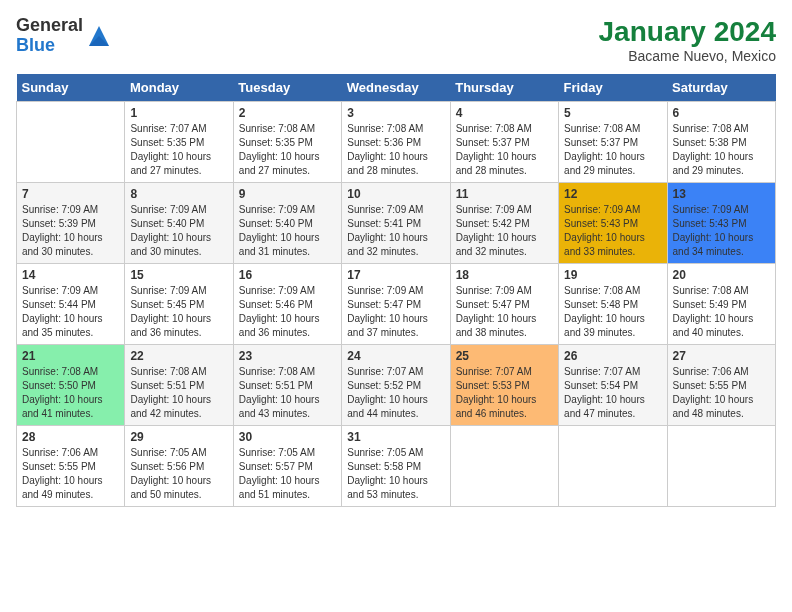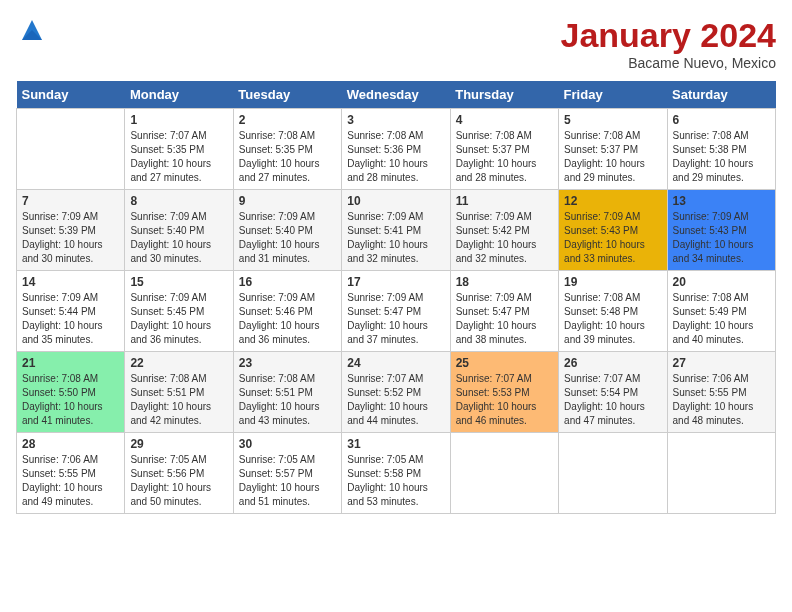--- a/index.html
+++ b/index.html
@@ -37,23 +37,23 @@
     }
     .logo-icon {
       width: 28px;
       height: 28px;
       margin-left: 2px;
     }
     .title-block {
       text-align: right;
     }
     .month-title {
-      font-size: 34px;
-      font-weight: bold;
-      color: #b91c1c;
+      font-size: 28px;
+      font-weight: bold;
+      color: #15803d;
     }
     .location {
       font-size: 14px;
       color: #444;
     }
     table {
       width: 100%;
       border-collapse: collapse;
       table-layout: fixed;
     }
@@ -92,20 +92,24 @@
     }
     td.empty {
       background-color: #fff;
     }
   </style>
 </head>
 <body>
 
 <div class="header">
   <div class="logo">
+    <div class="logo-text">
+      <span class="logo-general">General</span>
+      <span class="logo-blue">Blue</span>
+    </div>
     <svg class="logo-icon" viewBox="0 0 28 28">
       <polygon points="4,24 14,4 24,24" fill="#2277cc"></polygon>
       <polygon points="14,14 24,24 4,24" fill="#1155aa" opacity="0.5"></polygon>
     </svg>
   </div>
   <div class="title-block">
     <div class="month-title">January 2024</div>
     <div class="location">Bacame Nuevo, Mexico</div>
   </div>
 </div>

